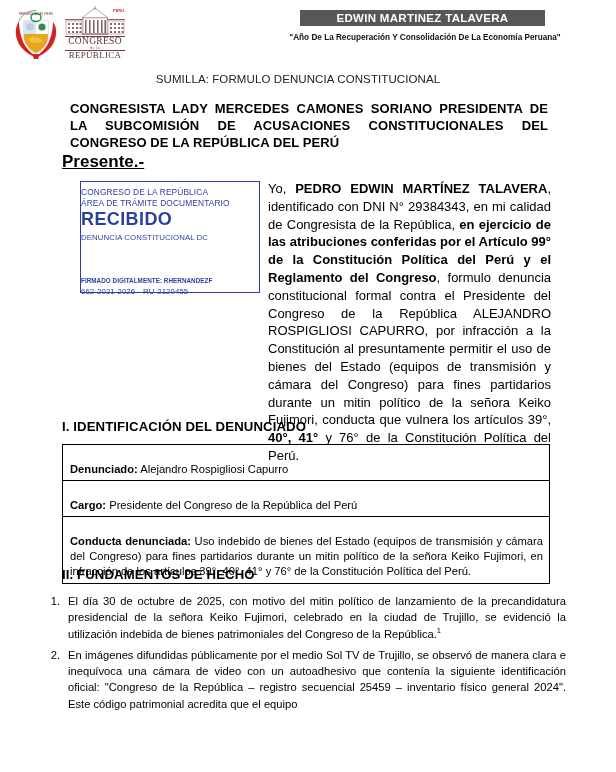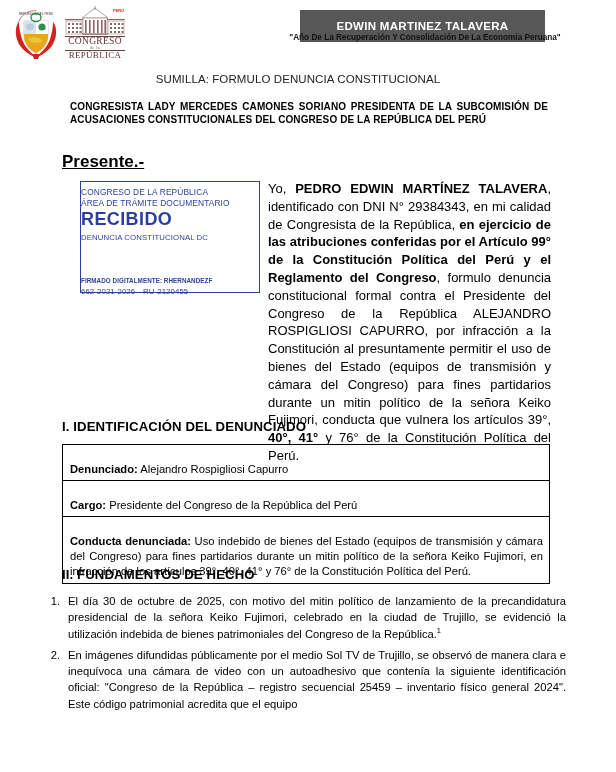--- a/index.html
+++ b/index.html
@@ -67,21 +67,21 @@
   .cm-congreso { top: 31px; font-size: 9.5px; }
   .cm-dela { top: 40px; font-size: 4.5px; color:#7a5a5a; }
   .cm-republica { top: 45px; font-size: 9px; }
   .cm-rule { position:absolute; left:1px; width:60px; height:1px; background:#6b4040; }
 
   .name-banner {
     position: absolute;
     left: 300px;
     top: 10px;
     width: 245px;
-    height: 32px;
+    height: 16px;
     background: #575757;
     color: #ffffff;
     font-size: 11.5px;
     font-weight: bold;
     letter-spacing: .3px;
     display: flex;
     align-items: center;
     justify-content: center;
   }
   .year-motto {
@@ -106,21 +106,21 @@
     color: #222;
     letter-spacing: .1px;
   }
 
   
   .addressee {
     position: absolute;
     left: 70px;
     top: 100px;
     width: 478px;
-    font-size: 10px;
+    font-size: 13px;
     font-weight: bold;
     line-height: 1.32;
     text-align: justify;
     text-align-last: left;
     letter-spacing: .1px;
   }
   .presente {
     position: absolute;
     left: 62px;
     top: 152px;

